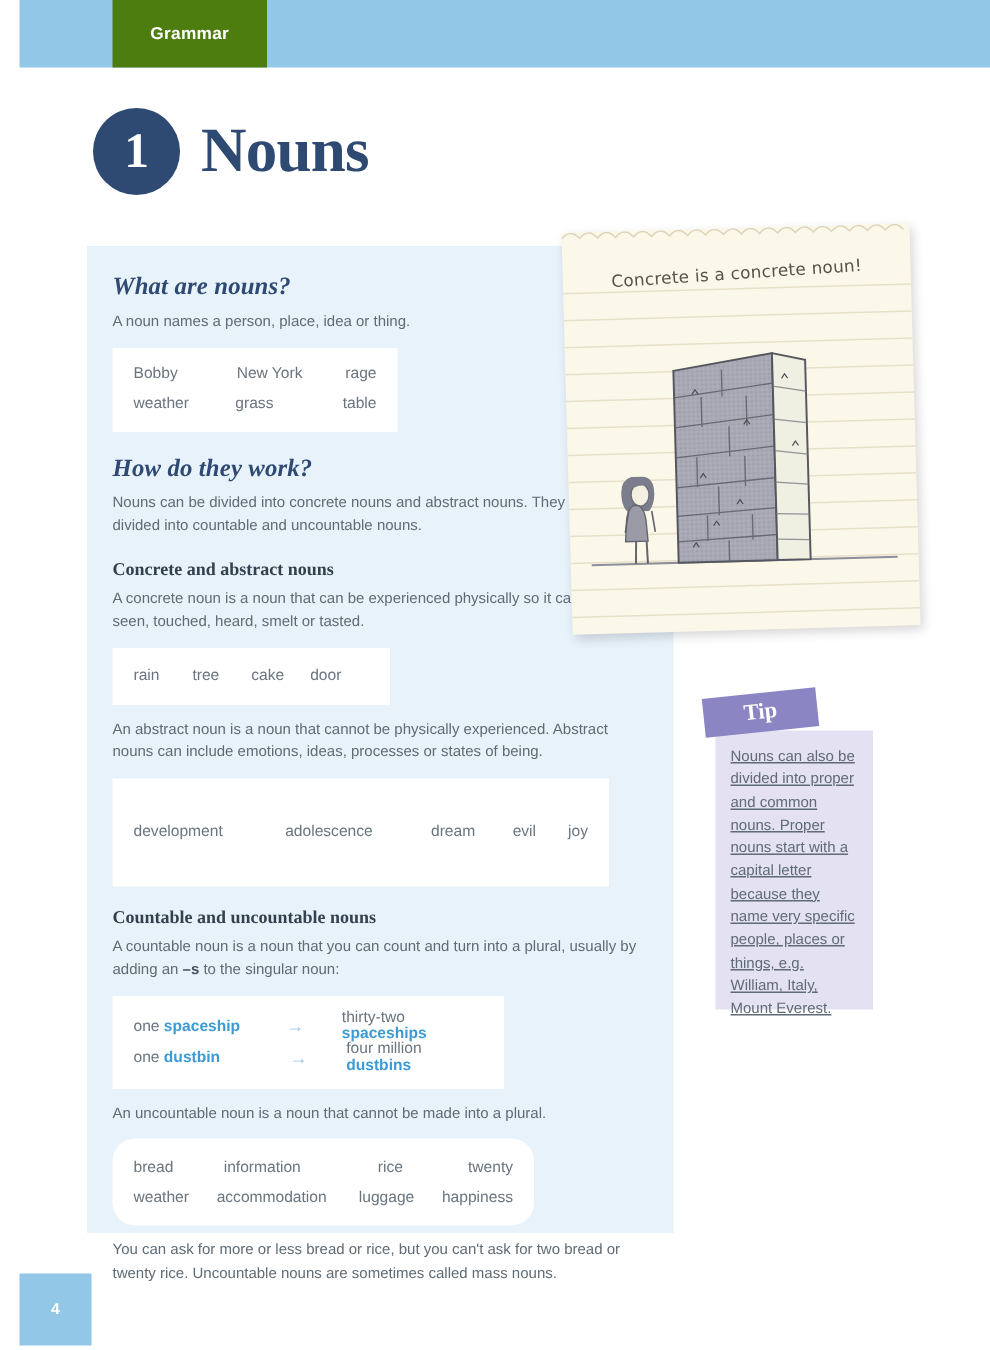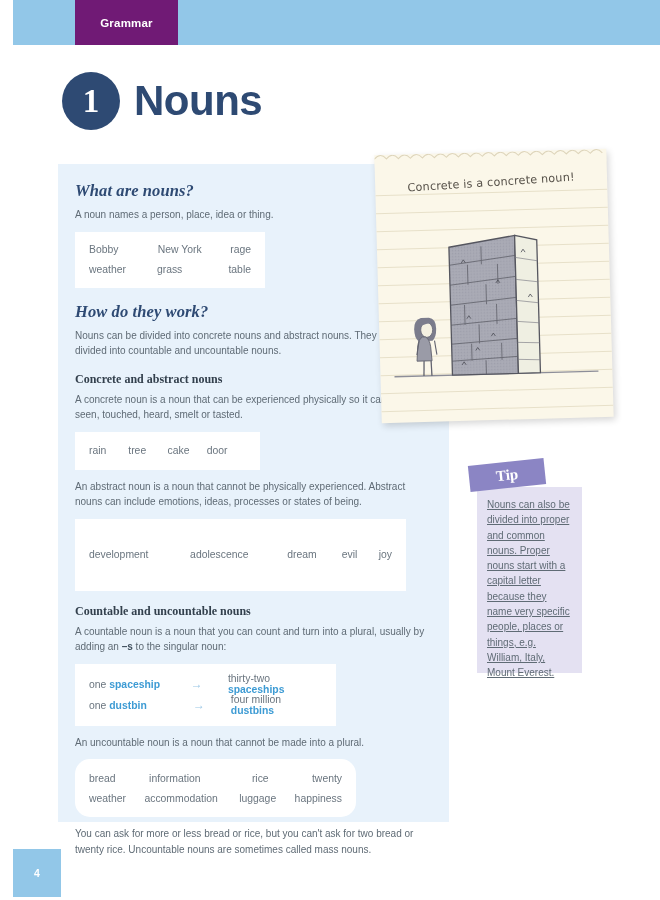--- a/index.html
+++ b/index.html
@@ -10,41 +10,41 @@
     -webkit-font-smoothing:antialiased;
   }
 
   
   .header-bar{
     position:absolute;left:13px;top:0;width:647px;height:45px;
     background:#92c7e8;
   }
   .header-tab{
     position:absolute;left:62px;top:0;width:103px;height:45px;
-    background:#701a75;
+    background:#4d7c0f;
     display:flex;align-items:center;justify-content:center;
   }
   .header-tab-label{
     color:#ffffff;font-size:11.5px;font-weight:bold;letter-spacing:.2px;
   }
 
   
   .chapter{
     position:absolute;left:62px;top:72px;
     display:flex;align-items:center;gap:14px;
   }
   .chapter-num{
     width:58px;height:58px;border-radius:50%;
     background:#2e4a73;color:#fff;
     display:flex;align-items:center;justify-content:center;
     font-family:"Liberation Serif",serif;
     font-size:33px;font-weight:bold;line-height:1;
   }
   .chapter-title{
-    font-family:Liberation Sans, sans-serif;
+    font-family:Liberation Serif, serif;
     font-size:42px;font-weight:bold;color:#2e4a73;line-height:1;
     letter-spacing:-0.5px;
   }
 
   
   .panel{
     position:absolute;left:58px;top:164px;width:391px;height:658px;
     background:#e8f2fb;
   }
   .panel-inner{padding:17px 17px 0 17px;}

